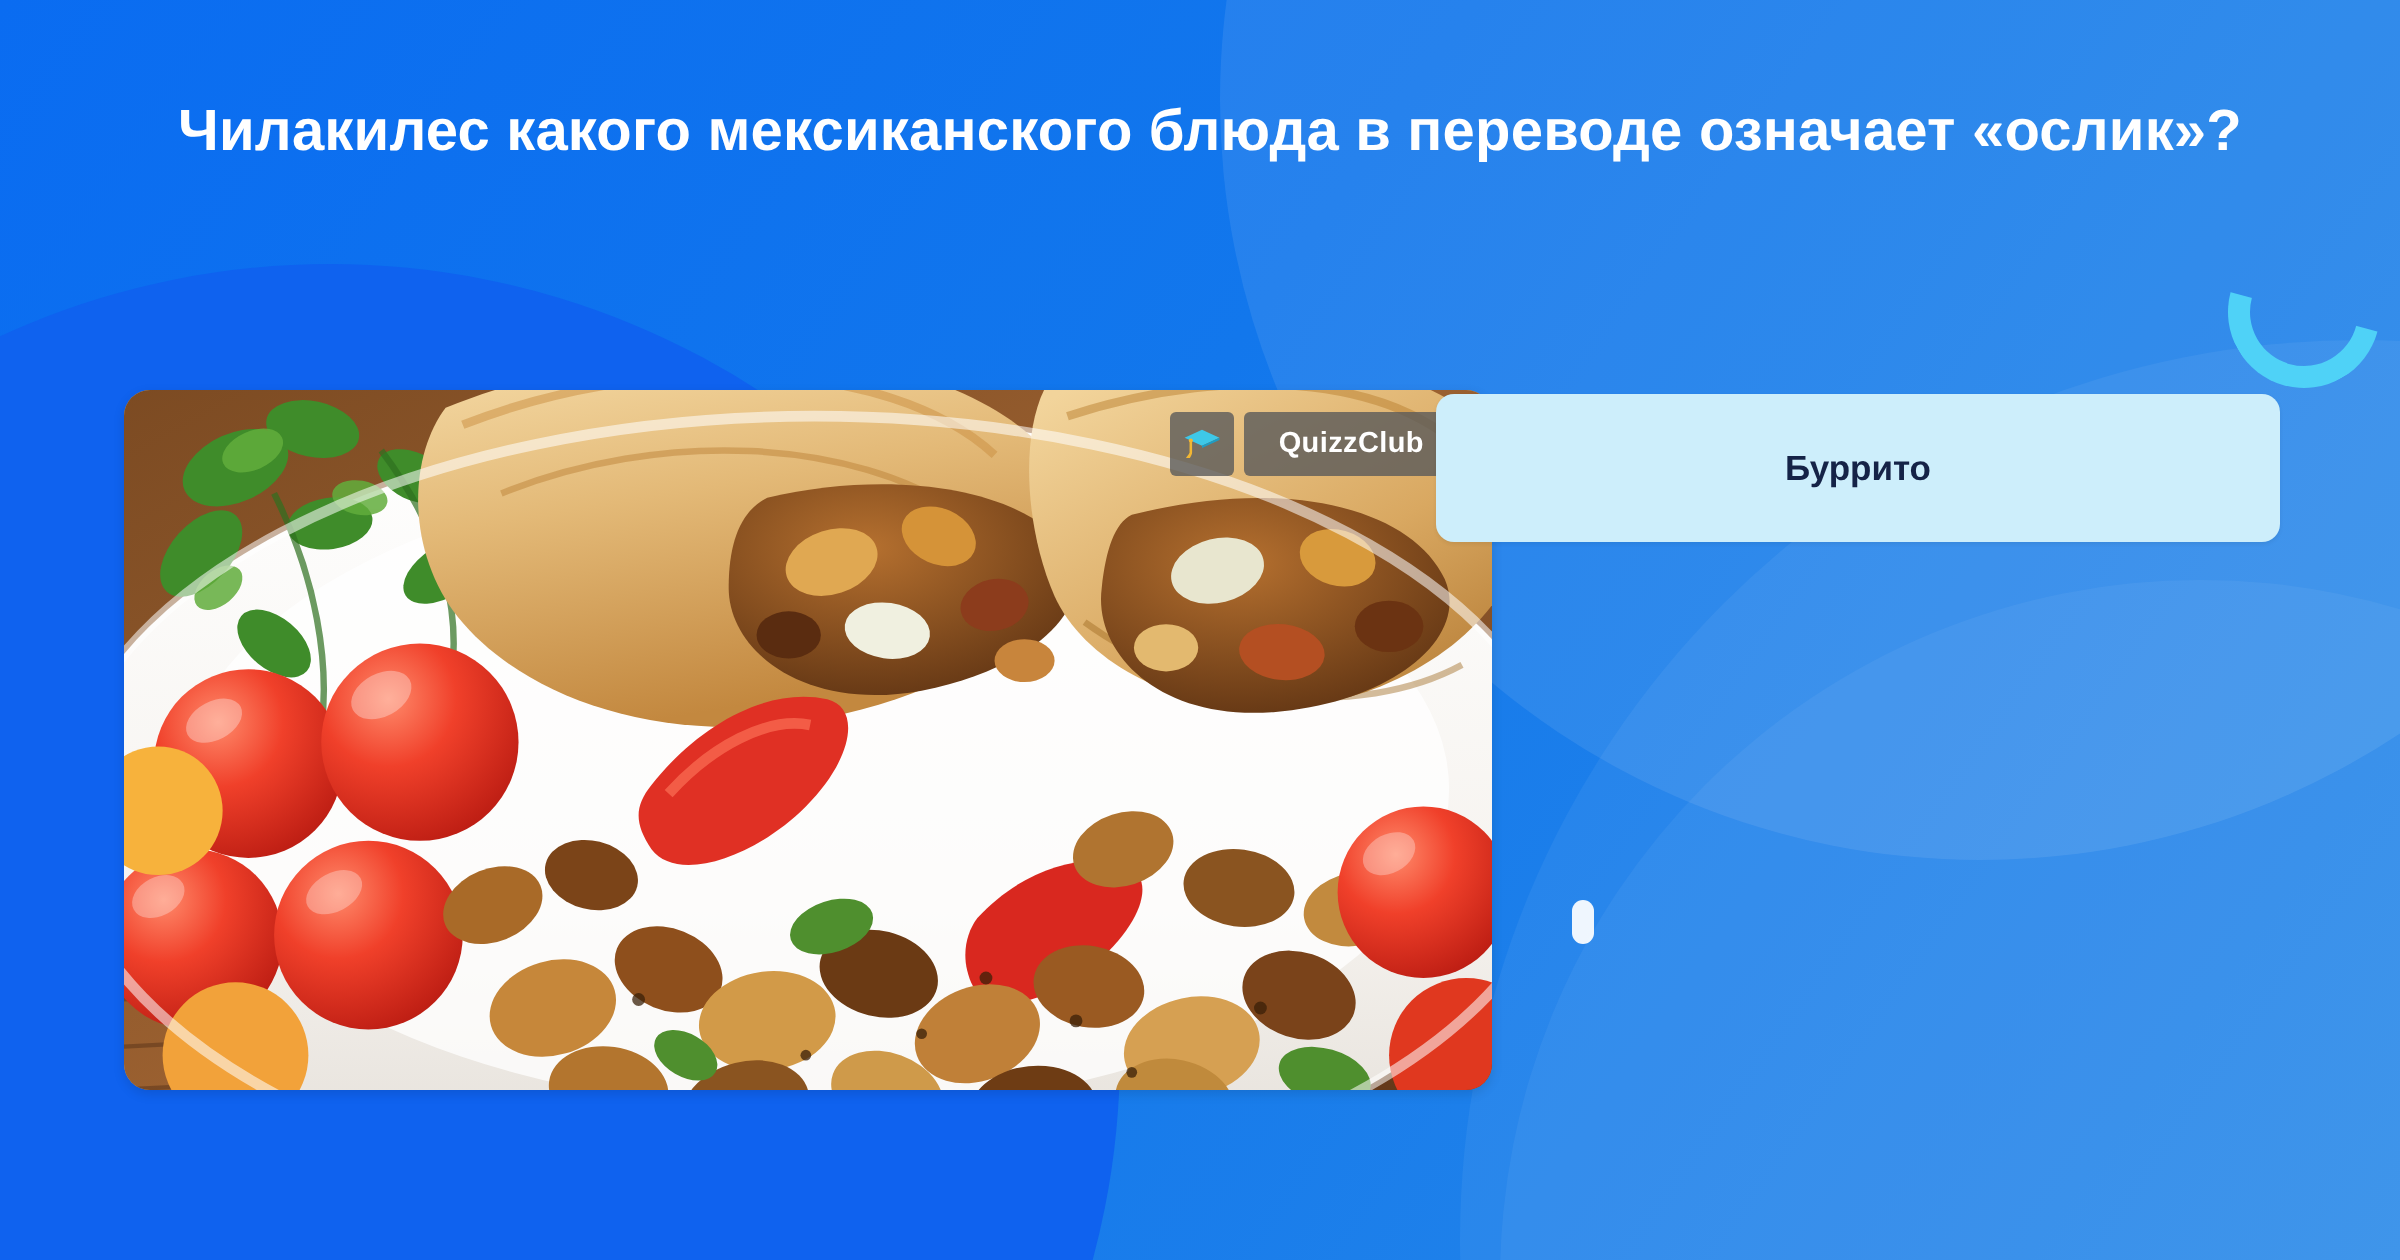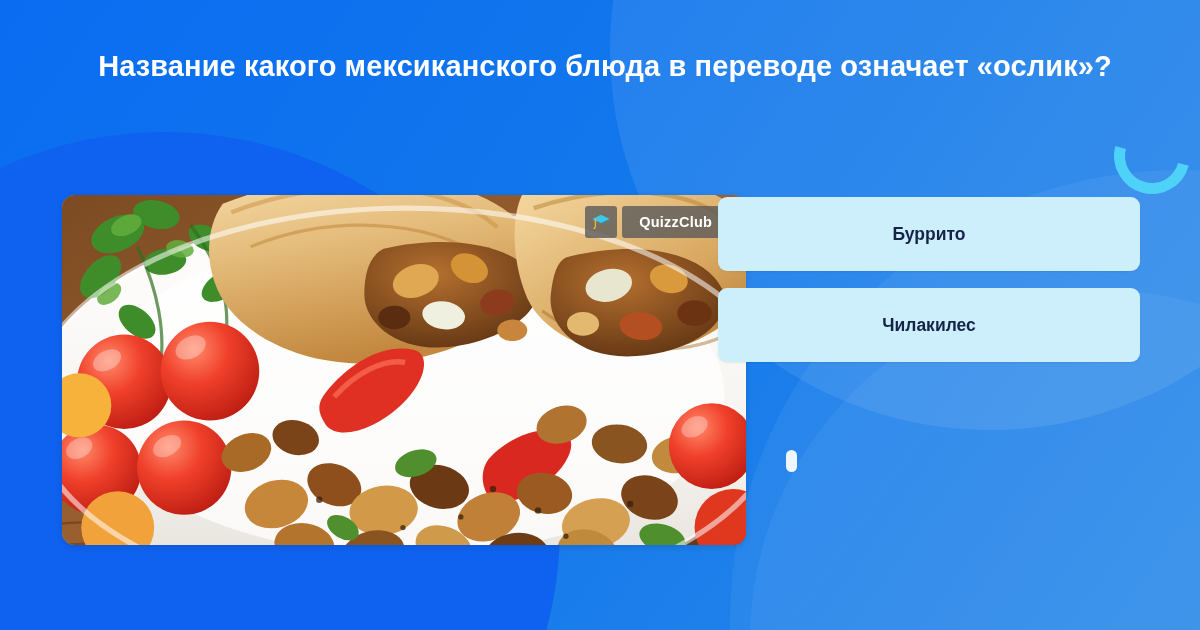--- a/index.html
+++ b/index.html
@@ -175,21 +175,21 @@
 <body>
 
 <div class="card">
 
   <div class="blob blob-right-light"></div>
   <div class="blob blob-right-light2"></div>
   <div class="blob blob-bottom-right"></div>
   <div class="blob blob-left-dark"></div>
   <div class="arc-cyan"></div>
 
-  <div class="title">Название какого мексиканского блюда в переводе означает «ослик»?</div>
+  <div class="title">Чилакилес какого мексиканского блюда в переводе означает «ослик»?</div>
 
   <div class="photo-panel">
     <svg class="photo-svg" viewBox="0 0 638 350" preserveAspectRatio="xMidYMid slice">
       <defs>
         <linearGradient id="plateG" x1="0" y1="0" x2="0" y2="1">
           <stop offset="0%" stop-color="#ffffff"></stop>
           <stop offset="60%" stop-color="#f6f3ef"></stop>
           <stop offset="100%" stop-color="#e2ddd6"></stop>
         </linearGradient>
         <linearGradient id="woodG" x1="0" y1="0" x2="1" y2="1">
@@ -349,20 +349,17 @@
         </svg>
       </span>
       <span class="wm-label">QuizzClub</span>
     </div>
   </div>
 
   <div class="answers">
     <div class="answer">
       <span>Буррито</span>
     </div>
-    <div class="answer">
-      <span>Чилакилес</span>
-    </div>
   </div>
 
   <div class="pointer"></div>
 
 </div>
 
 </body></html>

